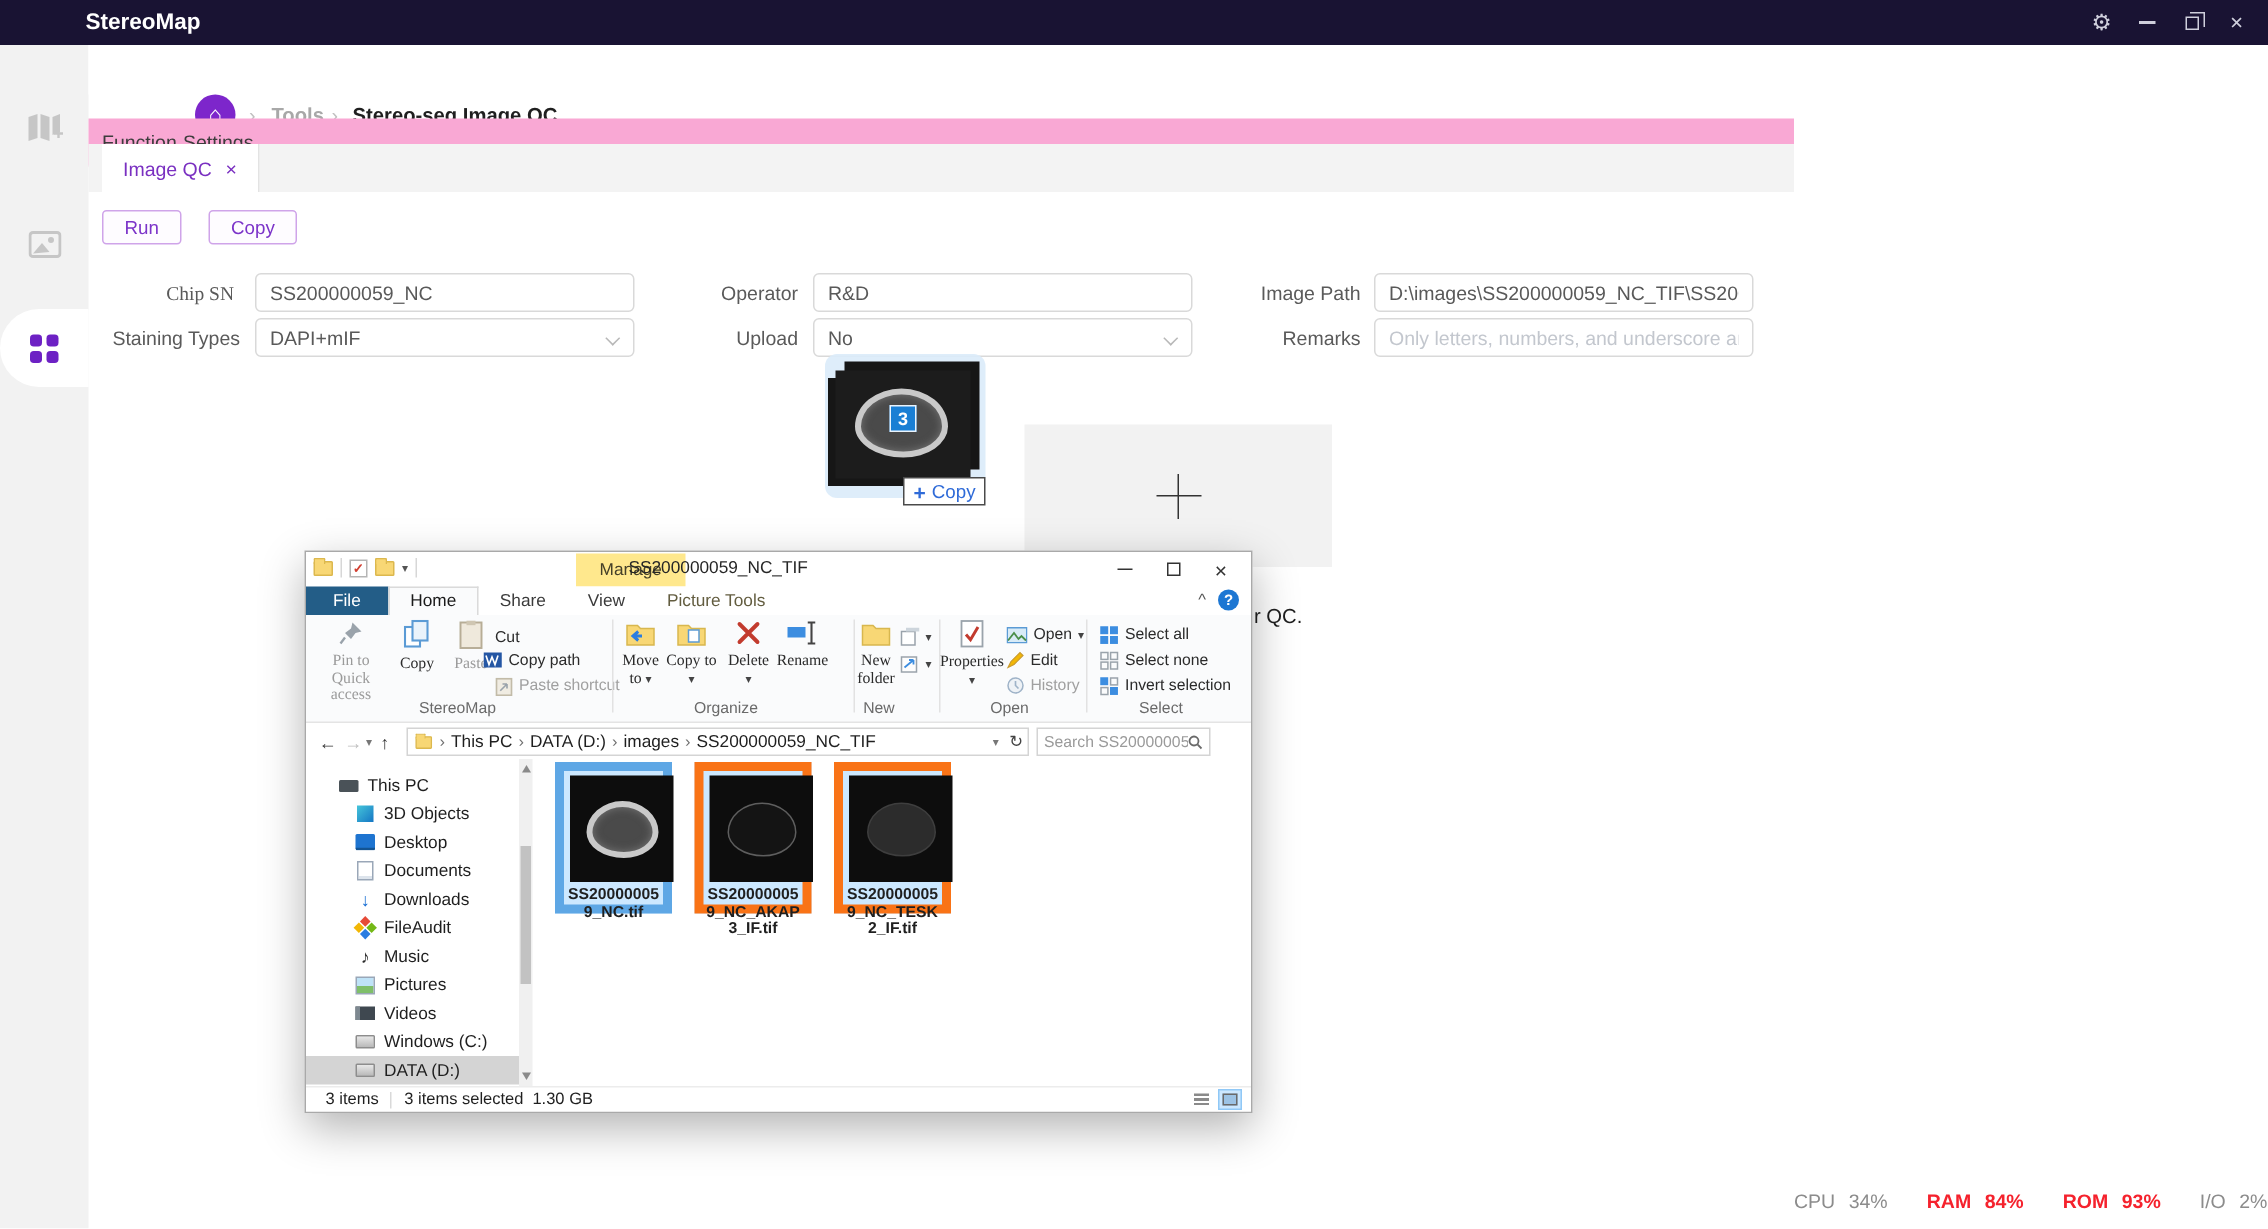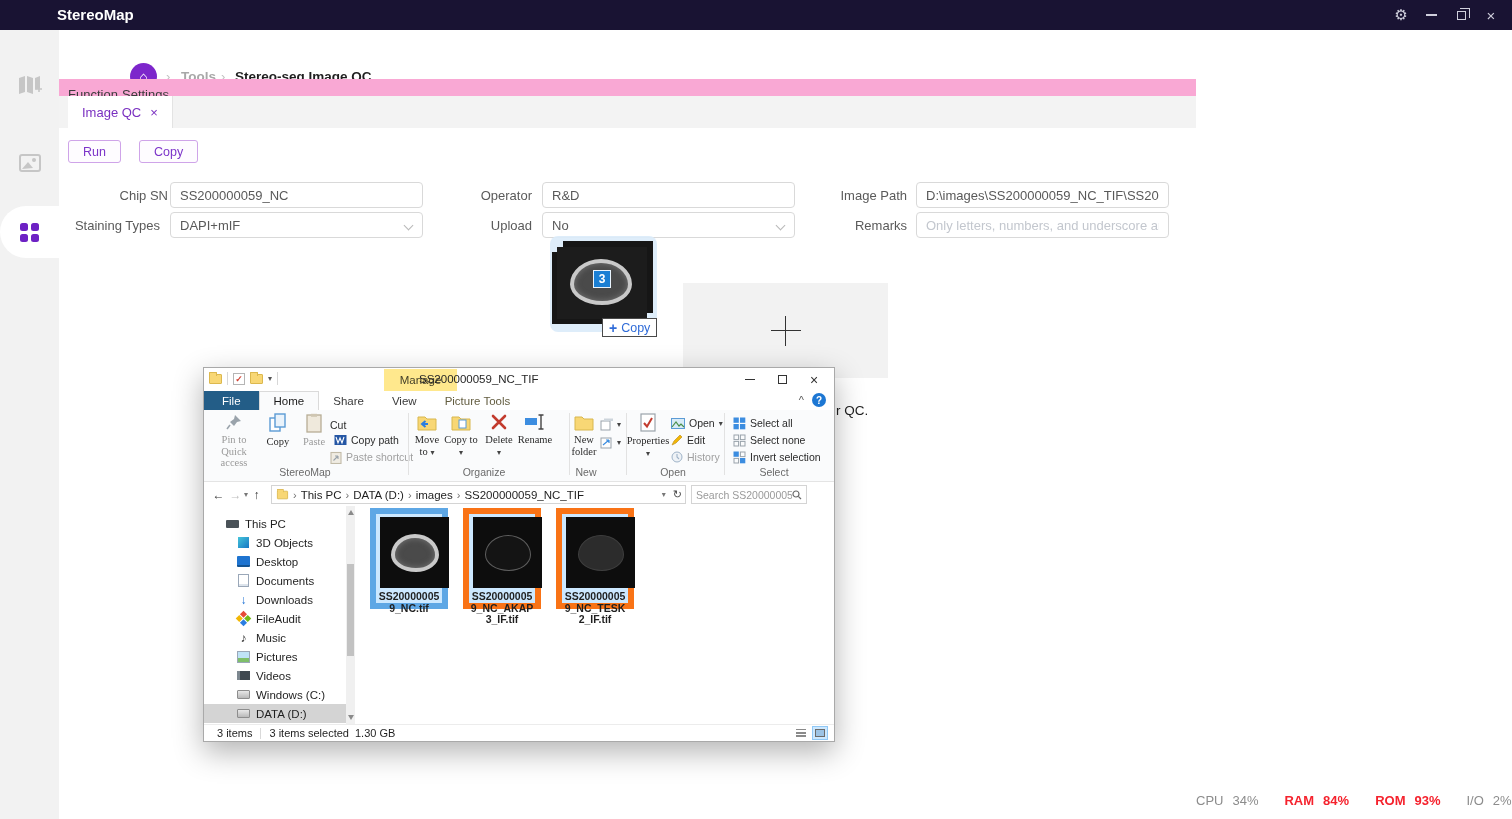--- a/index.html
+++ b/index.html
@@ -226,21 +226,21 @@
   <div class="tabrow">
     <div class="qc-tab">
       <span class="lbl">Image QC</span>
       <span class="x">×</span>
     </div>
   </div>
 
   <button class="act-btn" style="left:68px;">Run</button>
   <button class="act-btn" style="left:139px;">Copy</button>
 
-  <span class="flabel" style="left:68px; top:188px; width:100px;">Chip SN</span>
+  <span class="flabel" style="left:56px; top:188px; width:100px;font-family:Liberation Serif, serif;">Chip SN</span>
   <input class="finput" style="left: 170px; top: 182px;" value="SS200000059_NC">
   <span class="flabel" style="left:432px; top:188px; width:100px;">Operator</span>
   <input class="finput" style="left: 542px; top: 182px;" value="R&amp;D">
   <span class="flabel" style="left:777px; top:188px; width:130px;">Image Path</span>
   <input class="finput" style="left: 916px; top: 182px;" value="D:\images\SS200000059_NC_TIF\SS200000059">
 
   <span class="flabel" style="left:60px; top:218px; width:100px;">Staining Types</span>
   <div class="fselect" style="left:170px; top:212px;">
     <span>DAPI+mIF</span>
     <span class="chev"></span>
@@ -331,21 +331,21 @@
         <div class="rlb dis">Paste</div>
       </div>
       <div class="rb-small" style="left:126px; top:5px;flex-direction:column;">
         <svg width="13" height="13" viewBox="0 0 13 13">
           <path d="M3 1 L10 10 M10 1 L3 10" stroke="#5f6b76" stroke-width="1.3"></path>
           <circle cx="3" cy="11" r="1.7" fill="none" stroke="#5f6b76" stroke-width="1.2"></circle>
           <circle cx="10" cy="11" r="1.7" fill="none" stroke="#5f6b76" stroke-width="1.2"></circle>
         </svg>
         <span>Cut</span>
       </div>
-      <div class="rb-small" style="left:130px; top:22px;">
+      <div class="rb-small" style="left:118px; top:22px;">
         <svg width="13" height="12" viewBox="0 0 13 12">
           <rect x="0.5" y="1" width="12" height="10" fill="#2456a4"></rect>
             <path d="M2 3 L4 9 L6 4 L8 9 L10 3" stroke="#fff" stroke-width="1.1" fill="none"></path>
         </svg>
         <span>Copy path</span>
       </div>
       <div class="rb-small dis" style="left:126px; top:39px;">
         <svg width="12" height="13" viewBox="0 0 12 13">
           <rect x="1" y="1.5" width="10" height="11" fill="#f0ece2" stroke="#c2bba8" stroke-width="1.1"></rect>
           <path d="M3.5 9.5 L8 5 M8 5 h-3 M8 5 v3" stroke="#9aa3ab" stroke-width="1.1" fill="none"></path>

